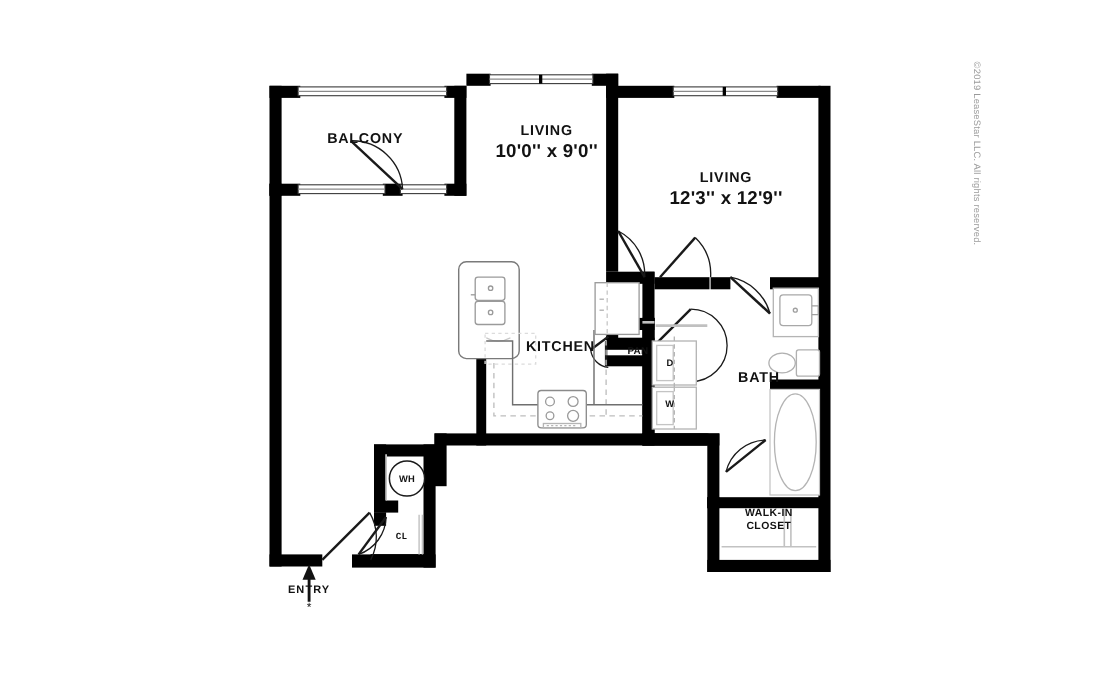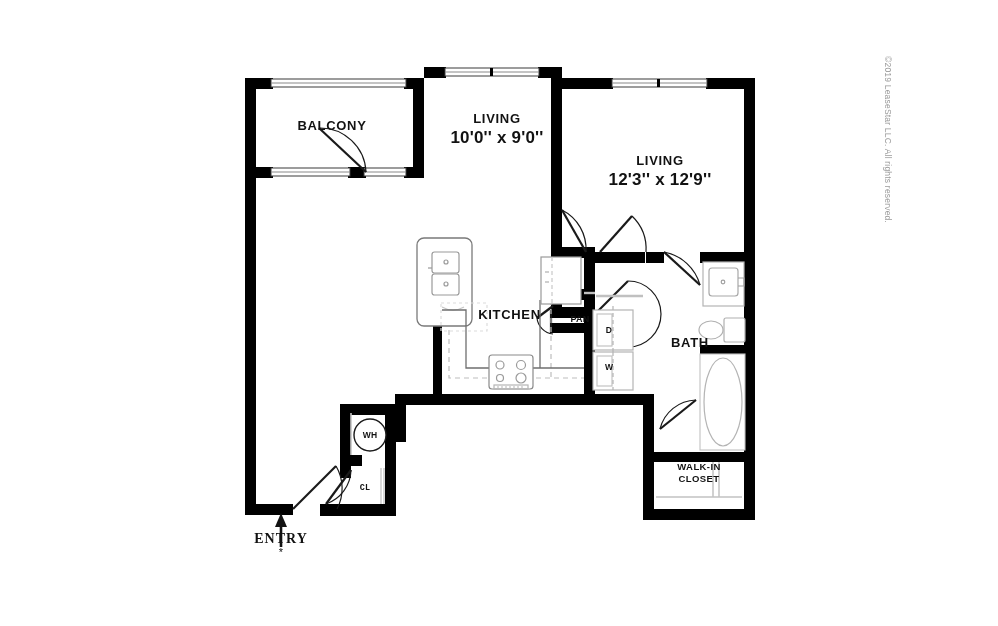--- a/index.html
+++ b/index.html
@@ -81,26 +81,26 @@
     text-align: center;
     line-height: 1.25;
     white-space: nowrap;
     user-select: none;
     font-family: "Liberation Sans", sans-serif;
   }
   .entry-label {
     position: absolute;
     color: #121212;
     font-weight: bold;
-    font-size: 14px;
+    font-size: 10px;
     letter-spacing: 1px;
     text-align: center;
     white-space: nowrap;
     user-select: none;
-    font-family: Liberation Serif, serif;
+    font-family: Liberation Sans, sans-serif;
   }
   .entry-star {
     position: absolute;
     color: #121212;
     font-size: 11px;
     text-align: center;
     white-space: nowrap;
     user-select: none;
     font-family: "Liberation Sans", sans-serif;
   }

